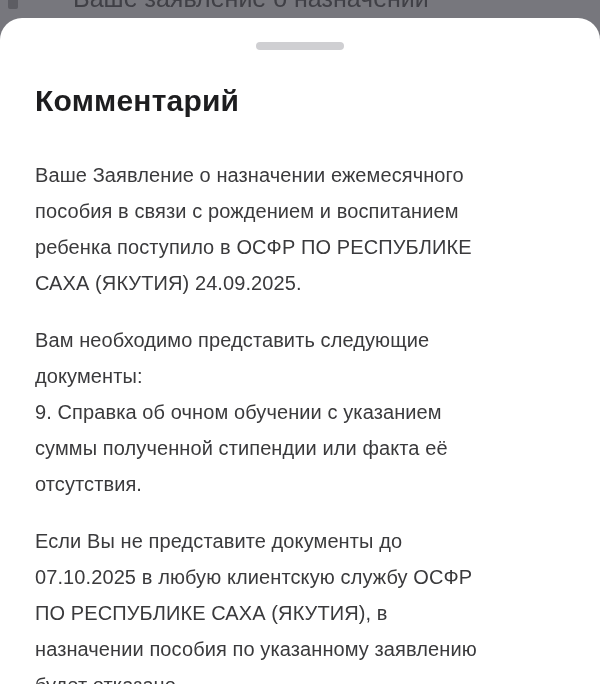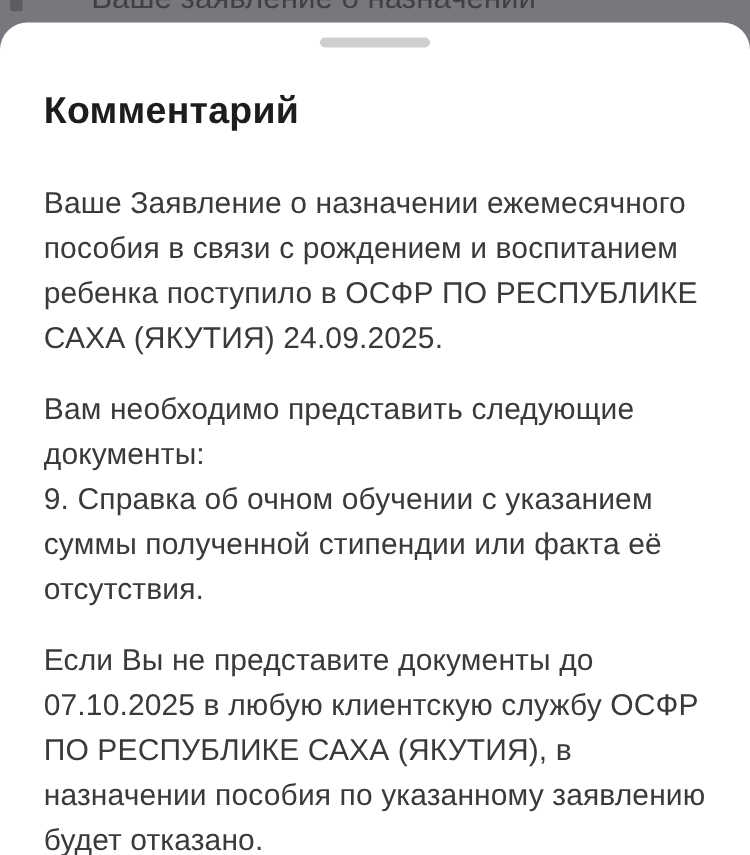--- a/index.html
+++ b/index.html
@@ -41,41 +41,41 @@
   }
   
   .sheet {
     position: absolute;
     left: 0;
     right: 0;
     top: 18px;
     bottom: 0;
     background: #ffffff;
     border-radius: 22px 22px 0 0;
-    padding: 0 35px;
+    padding: 12px 35px;
     box-sizing: border-box;
   }
   .drag-handle {
     width: 88px;
     height: 8px;
     margin: 12px auto 0 auto;
     background: #cfcfd2;
     border-radius: 4px;
   }
   .sheet-title {
     margin: 33px 0 0 0;
     font-size: 30px;
     line-height: 36px;
     font-weight: 700;
     color: #1d1d1f;
     letter-spacing: 0.2px;
   }
   .sheet-body p {
     margin: 21px 0 0 0;
-    font-size: 24px;
+    font-size: 20px;
     line-height: 36px;
     font-weight: 400;
     color: #3a3a3c;
     white-space: pre-line;
     letter-spacing: 0.1px;
   }
   .sheet-body p:first-child {
     margin-top: 38px;
   }
 </style>

